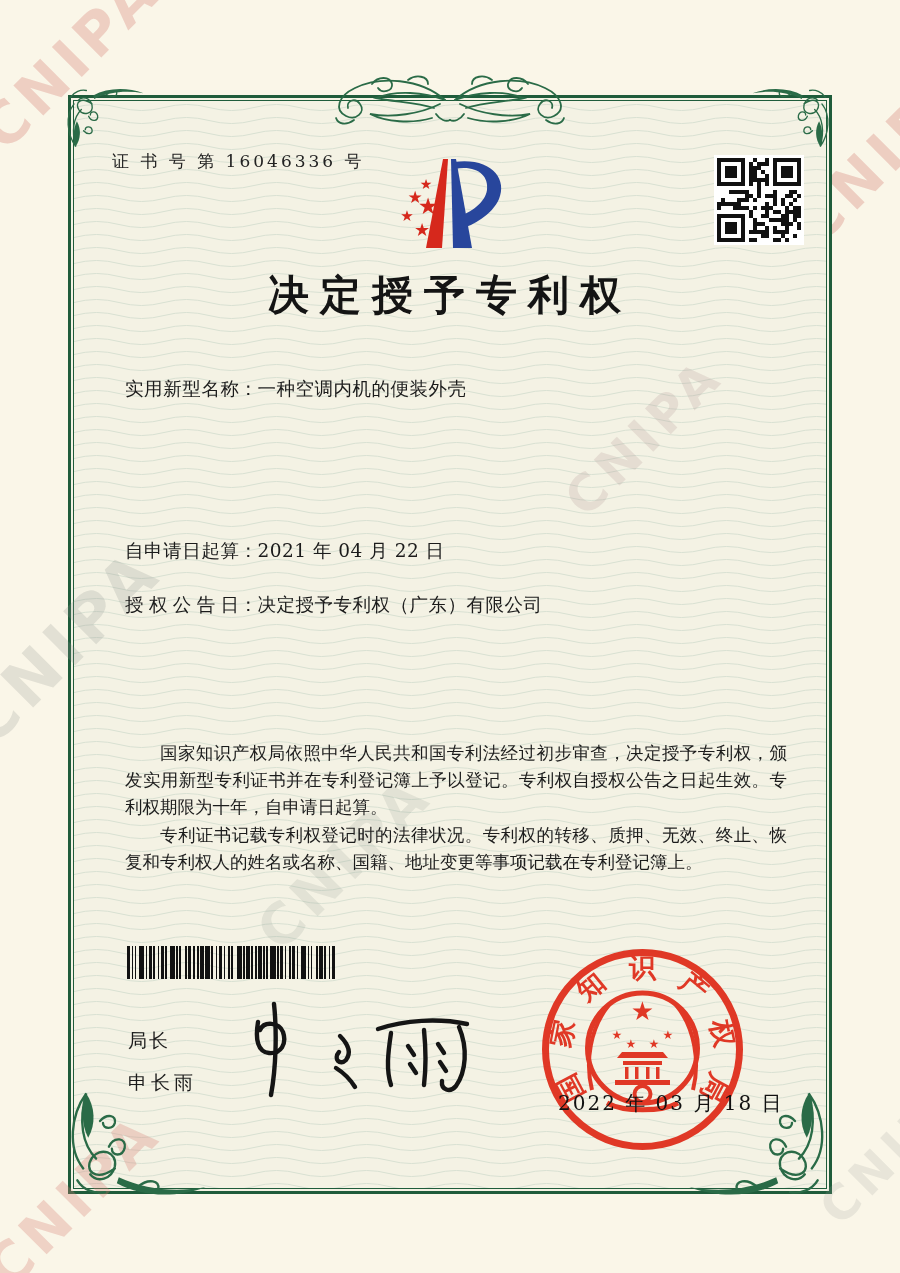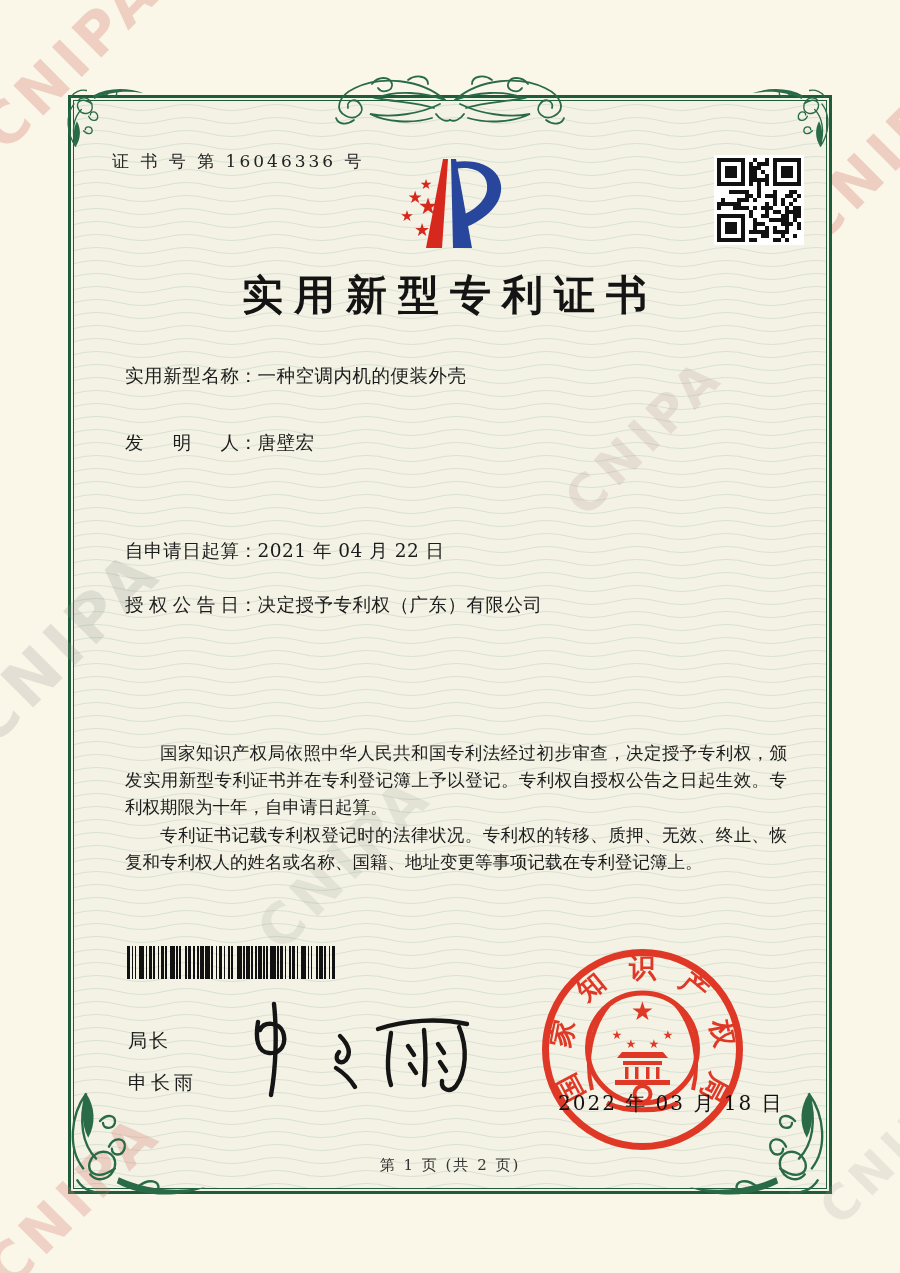--- a/index.html
+++ b/index.html
@@ -352,27 +352,24 @@
         <rect x="12" y="19" width="1" height="1" fill="#111"></rect>
         <rect x="16" y="19" width="1" height="1" fill="#111"></rect>
         <rect x="19" y="19" width="1" height="1" fill="#111"></rect>
         <rect x="8" y="20" width="1" height="1" fill="#111"></rect>
         <rect x="9" y="20" width="1" height="1" fill="#111"></rect>
         <rect x="14" y="20" width="1" height="1" fill="#111"></rect>
         <rect x="15" y="20" width="1" height="1" fill="#111"></rect>
         <rect x="17" y="20" width="1" height="1" fill="#111"></rect>
       </svg>
 
-    <div class="title">实用新型专利证书</div>
-
-    <div class="field" style="top:363px">
+    <div class="title">决定授予专利权</div>
+
+    <div class="field" style="top:376px">
       <span class="flabel">实用新型名称</span><span class="fsep">：</span><span class="fvalue">一种空调内机的便装外壳</span>
-    </div>
-    <div class="field" style="top:430px">
-      <span class="flabel">发明人</span><span class="fsep">：</span><span class="fvalue">唐壁宏</span>
     </div>
     <div class="field" style="top:538px">
       <span class="flabel">自申请日起算</span><span class="fsep">：</span><span class="fvalue">2021 年 04 月 22 日</span>
     </div>
     <div class="field" style="top:592px">
       <span class="flabel">授权公告日</span><span class="fsep">：</span><span class="fvalue">决定授予专利权（广东）有限公司</span>
     </div>
 
     <div class="para" style="top:822px">专利证书记载专利权登记时的法律状况。专利权的转移、质押、无效、终止、恢复和专利权人的姓名或名称、国籍、地址变更等事项记载在专利登记簿上。</div>
     <div class="para" style="top:740px">国家知识产权局依照中华人民共和国专利法经过初步审查，决定授予专利权，颁发实用新型专利证书并在专利登记簿上予以登记。专利权自授权公告之日起生效。专利权期限为十年，自申请日起算。</div>
@@ -424,16 +421,15 @@
         <path d="M163,35 C160,55 158,72 163,87"></path>
         <path d="M231,29 C240,50 238,74 228,88 C222,95 213,92 214,83"></path>
         <path d="M196,32 C198,52 198,70 196,87"></path>
         <path d="M180,48 l6,9"></path>
           <path d="M210,46 l6,9"></path>
         <path d="M182,66 l6,9"></path>
           <path d="M212,64 l6,9"></path>
       </g>
     </svg>
 
-    <div class="pageinfo">第 1 页 (共 2 页)</div>
   </div>
 
 </div>
 
 </body></html>

